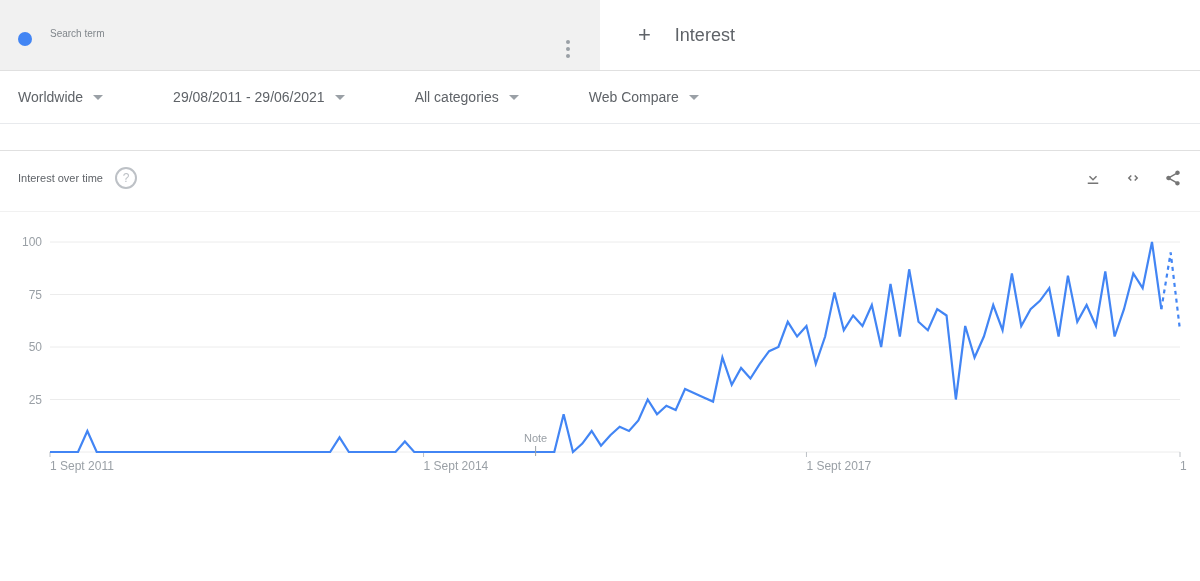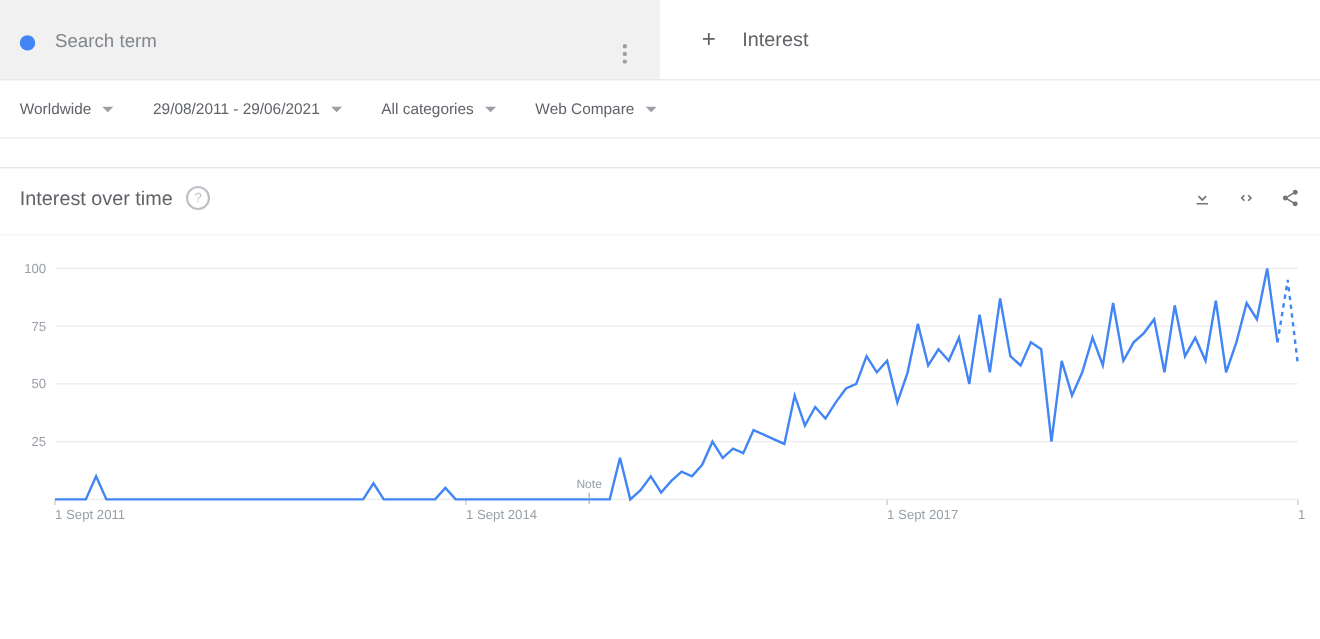--- a/index.html
+++ b/index.html
@@ -1,30 +1,30 @@
 <!DOCTYPE html>
 <html><head>
 <meta charset="utf-8">
 <style>
   html,body{margin:0;padding:0;font-family:Arial,Helvetica,sans-serif;background:#fff;color:#202124;font-size:14px;}
   .header{display:flex;border-bottom:1px solid #e0e0e0;}
   .term-card{flex:1;background:#f1f1f1;padding:24px 36px 24px 18px;display:flex;align-items:flex-start;max-width:50%;box-sizing:border-box;position:relative;}
   .dot{width:14px;height:14px;border-radius:50%;background:#4285f4;margin-right:18px;margin-top:8px;flex:0 0 14px;}
   .term-text{flex:1;}
   .term-title{font-size:22px;color:#3c4043;}
-  .term-sub{font-size:17px;color:#80868b;margin-top:4px;}
+  .term-sub{font-size:10px;color:#80868b;margin-top:4px;}
   .more-btn{position:absolute;right:30px;top:40px;color:#9aa0a6;cursor:pointer;}
   .compare-card{flex:1;background:#fff;display:flex;align-items:center;padding-left:38px;color:#5f6368;font-size:18px;cursor:pointer;}
   .compare-card .plus{font-size:22px;color:#5f6368;margin-right:24px;font-weight:300;}
-  .filter-bar{display:flex;gap:36px;padding:18px 18px;border-bottom:1px solid #e8eaed;color:#5f6368;font-size:14px;}
+  .filter-bar{display:flex;gap:70px;padding:18px 18px;border-bottom:1px solid #e8eaed;color:#5f6368;font-size:14px;}
   .filter{display:inline-flex;align-items:center;gap:10px;cursor:pointer;}
   .tri{width:0;height:0;border-left:5px solid transparent;border-right:5px solid transparent;border-top:5px solid #9aa0a6;}
   .panel{margin-top:26px;border-top:1px solid #e0e0e0;}
   .panel-hdr{display:flex;align-items:center;padding:16px 18px 22px 18px;}
-  .panel-title{color:#5f6368;font-size:18px;}
+  .panel-title{color:#5f6368;font-size:11px;}
   .help{width:18px;height:18px;border:2px solid #bdc1c6;border-radius:50%;display:inline-flex;align-items:center;justify-content:center;color:#bdc1c6;font-size:12px;margin-left:12px;cursor:pointer;}
   .panel-actions{margin-left:auto;display:flex;gap:20px;color:#757575;}
   .panel-actions span{cursor:pointer;display:inline-flex;}
   .chart-wrap{border-top:1px solid #f1f1f1;padding:20px 10px 10px 10px;position:relative;}
   svg{display:block;width:100%;}
   .ytick{font-size:12px;fill:#9aa0a6;}
   .xtick{font-size:12px;fill:#9aa0a6;}
   .grid{stroke:#ececec;stroke-width:1;}
   .series{fill:none;stroke:#4285f4;stroke-width:2.2;}
   .series-dash{fill:none;stroke:#4285f4;stroke-width:2.2;stroke-dasharray:4 4;}

